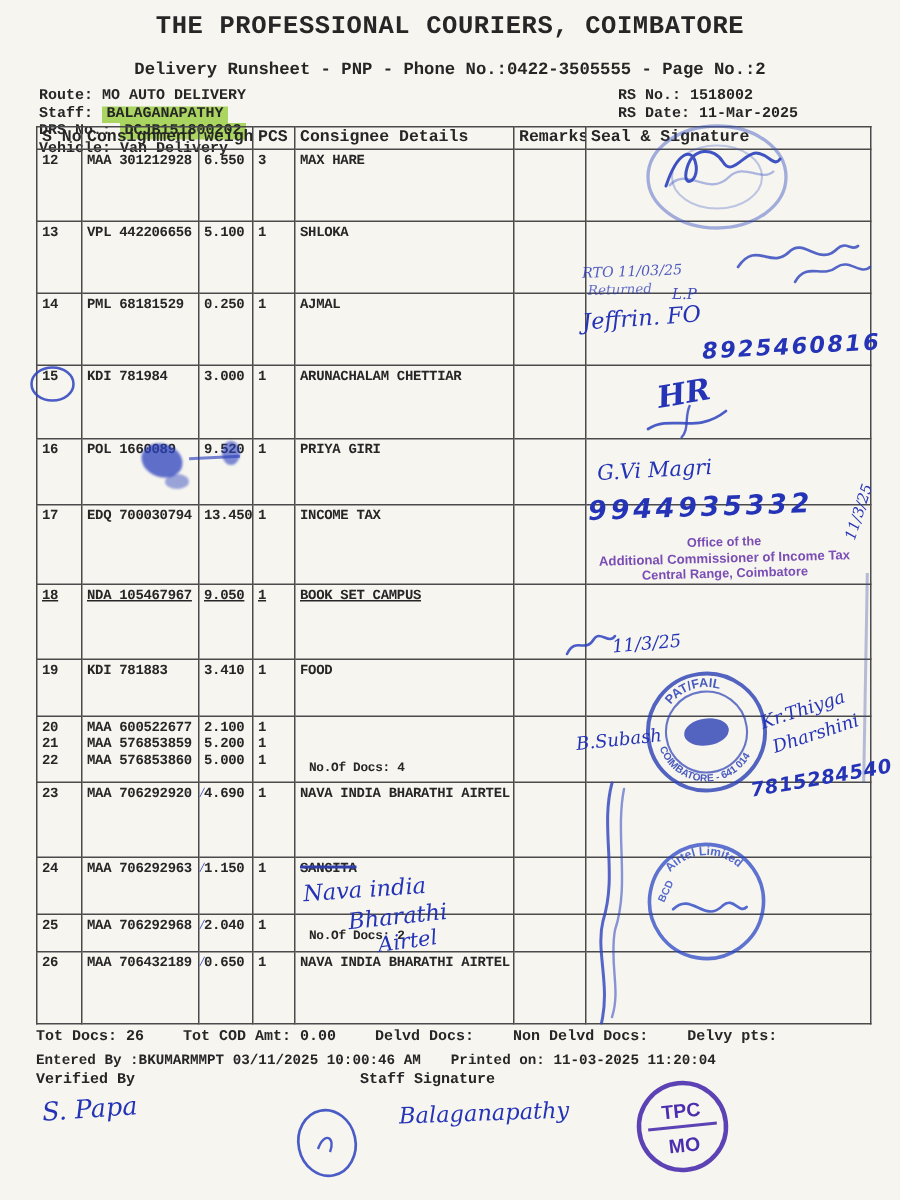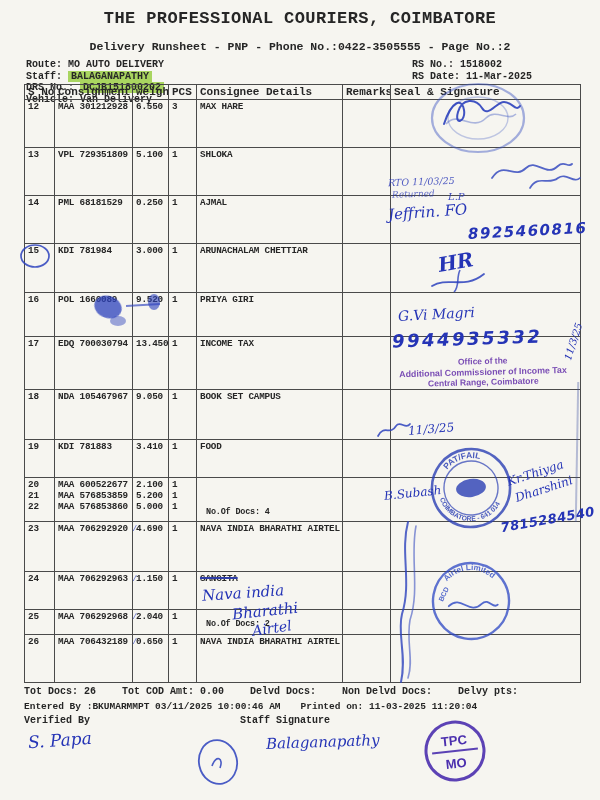--- a/index.html
+++ b/index.html
@@ -124,21 +124,21 @@
             <div>MAX HARE</div>
           </td>
           <td></td>
           <td></td>
         </tr>
         <tr style="height: 48px;">
           <td>
             <div>13</div>
           </td>
           <td>
-            <div>VPL 729351809</div>
+            <div>VPL 442206656</div>
           </td>
           <td>
             <div>5.100</div>
           </td>
           <td>
             <div>1</div>
           </td>
           <td>
             <div>SHLOKA</div>
           </td>
@@ -214,21 +214,21 @@
           </td>
           <td>
             <div>1</div>
           </td>
           <td>
             <div>INCOME TAX</div>
           </td>
           <td></td>
           <td></td>
         </tr>
-        <tr style="height: 50px;">
+        <tr style="height: 50px; text-decoration: underline;">
           <td>
             <div>18</div>
           </td>
           <td>
             <div>NDA 105467967</div>
           </td>
           <td>
             <div>9.050</div>
           </td>
           <td>

